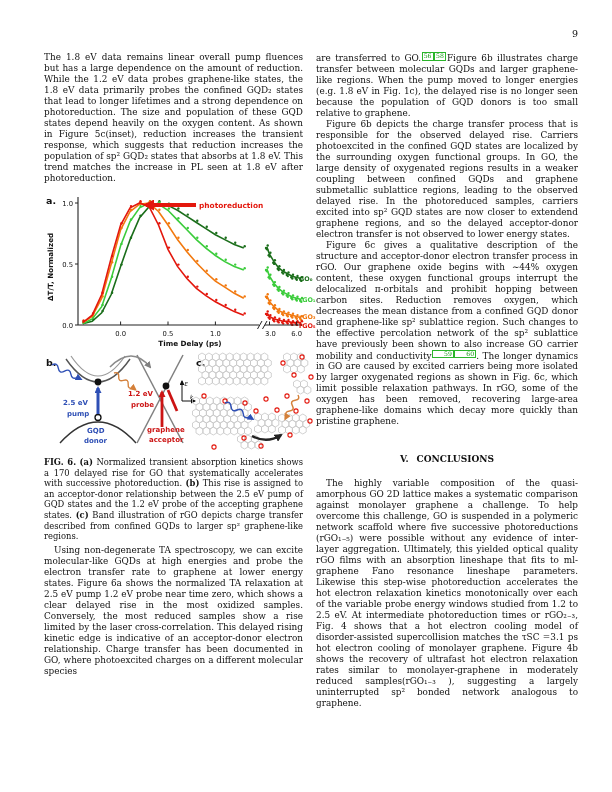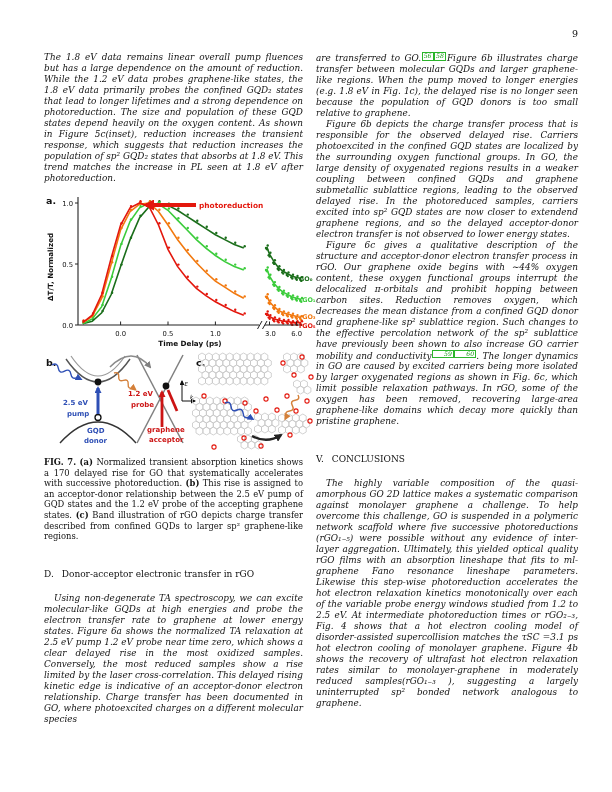--- a/index.html
+++ b/index.html
@@ -2,26 +2,26 @@
 <html><head>
 <meta charset="utf-8">
 <style>
   html,body{margin:0;padding:0;background:#888;}
   .page{position:relative;width:612px;height:792px;background:#ffffff;margin:0 auto;overflow:hidden;
         font-family:"DejaVu Serif", serif;color:#111;}
   .page-number{position:absolute;top:28px;right:34px;font-size:9.5px;}
   .col{position:absolute;top:52px;font-size:8.9px;line-height:11px;text-align:justify;}
   .col-left{left:44px;width:259px;}
   .col-right{left:316px;width:262px;}
-  p.body{margin:0;text-indent:10px;font-style:italic;}
+  p.body{margin:0;text-indent:10px;}
   p.noindent{text-indent:0;}
   .cite{display:inline-block;color:#159915;border:1px solid #2ab52a;font-size:6.2px;line-height:6.6px;
         padding:0 1px;vertical-align:2.5px;margin-left:0.5px;}
   .after-cite{margin-left:1px;}
-  .sec-head{margin:27px 0 13px 0;font-weight:normal;font-size:9px;text-indent:0;}
+  .sec-head{margin:27px 0 13px 0;text-align:center;font-weight:bold;font-size:9px;text-indent:0;}
   .sec-head .sec-label{margin-right:8px;}
   .fig-wrap{margin:5px 0 3px 0;}
   .caption{font-size:8.4px;line-height:10.6px;text-align:justify;margin-top:3px;}
   .caption b{font-weight:bold;}
   svg text{font-family:"DejaVu Sans", sans-serif;}
   .axis-tick{font-size:6.8px;fill:#111;}
   .axis-label{font-size:7.2px;fill:#111;font-weight:bold;}
   .panel-label{font-size:9.5px;font-weight:bold;fill:#111;}
   .legend-label{font-size:6.4px;font-weight:bold;}
   .diag-label-blue{font-size:7px;font-weight:bold;fill:#2e4fb5;}
@@ -495,28 +495,25 @@
               <circle cx="246" cy="246" r="2.1" fill="none" stroke="#e3170d" stroke-width="1.1"></circle>
               <circle cx="170" cy="258" r="2.1" fill="none" stroke="#e3170d" stroke-width="1.1"></circle>
             </g>
           <path transform="translate(181,214) rotate(30)" d="M0,0 q3.5,-5 7,0 q3.5,5 7,0 q3.5,-5 7,0 q3.5,5 7,0 l4,0" fill="none" stroke="#2e4fb5" stroke-width="1.5" marker-end="url(#ar-blue)"></path>
           <path transform="translate(254,206) rotate(118)" d="M0,0 q3,-4.5 6,0 q3,4.5 6,0 q3,-4.5 6,0 q3,4.5 6,0 l3,0" fill="none" stroke="#d4803a" stroke-width="1.5" marker-end="url(#ar-orange)"></path>
           <path d="M208,247 Q223,255 237,246" fill="none" stroke="#222" stroke-width="2.4" marker-end="url(#ar-black)"></path>
         </g>
       </svg>
 
       <div class="caption">
-        <b>FIG. 7.</b>
+        <b>FIG. 6.</b>
         <b>(a)</b><span> Normalized transient absorption kinetics shows a 170 delayed rise for GO that systematically accelerates with successive photoreduction. </span><b>(b)</b><span> This rise is assigned to an acceptor-donor relationship between the 2.5 eV pump of GQD states and the 1.2 eV probe of the accepting graphene states. </span><b>(c)</b><span> Band illustration of rGO depicts charge transfer described from confined GQDs to larger sp² graphene-like regions.</span>
       </div>
     </div>
 
-    <p class="sec-head">
-      <span class="sec-label">D.</span><span>Donor-acceptor electronic transfer in rGO</span>
-    </p>
 
     <p class="body">Using non-degenerate TA spectroscopy, we can excite molecular-like GQDs at high energies and probe the electron transfer rate to graphene at lower energy states. Figure 6a shows the normalized TA relaxation at 2.5 eV pump 1.2 eV probe near time zero, which shows a clear delayed rise in the most oxidized samples. Conversely, the most reduced samples show a rise limited by the laser cross-correlation. This delayed rising kinetic edge is indicative of an acceptor-donor electron relationship. Charge transfer has been documented in GO, where photoexcited charges on a different molecular species</p>
   </div>
 
   <div class="col col-right">
     <p class="body noindent"><span>are transferred to GO.</span><span class="cite">56</span><span class="cite">58</span><span class="after-cite">Figure 6b illustrates charge transfer between molecular GQDs and larger graphene-like regions. When the pump moved to longer energies (e.g. 1.8 eV in Fig. 1c), the delayed rise is no longer seen because the population of GQD donors is too small relative to graphene.</span></p>
 
     <p class="body">Figure 6b depicts the charge transfer process that is responsible for the observed delayed rise. Carriers photoexcited in the confined GQD states are localized by the surrounding oxygen functional groups. In GO, the large density of oxygenated regions results in a weaker coupling between confined GQDs and graphene submetallic sublattice regions, leading to the observed delayed rise. In the photoreduced samples, carriers excited into sp² GQD states are now closer to extendend graphene regions, and so the delayed acceptor-donor electron transfer is not observed to lower energy states.</p>
 
     <p class="body"><span>Figure 6c gives a qualitative description of the structure and acceptor-donor electron transfer process in rGO. Our graphene oxide begins with ∼44% oxygen content, these oxygen functional groups interrupt the delocalized π-orbitals and prohibit hopping between carbon sites. Reduction removes oxygen, which decreases the mean distance from a confined GQD donor and graphene-like sp² sublattice region. Such changes to the effective percolation network of the sp² sublattice have previously been shown to also increase GO carrier mobility and conductivity</span><span class="cite">59</span><span class="cite">60</span><span>. The longer dynamics in GO are caused by excited carriers being more isolated by larger oxygenated regions as shown in Fig. 6c, which limit possible relaxation pathways. In rGO, some of the oxygen has been removed, recovering large-area graphene-like domains which decay more quickly than pristine graphene.</span></p>

